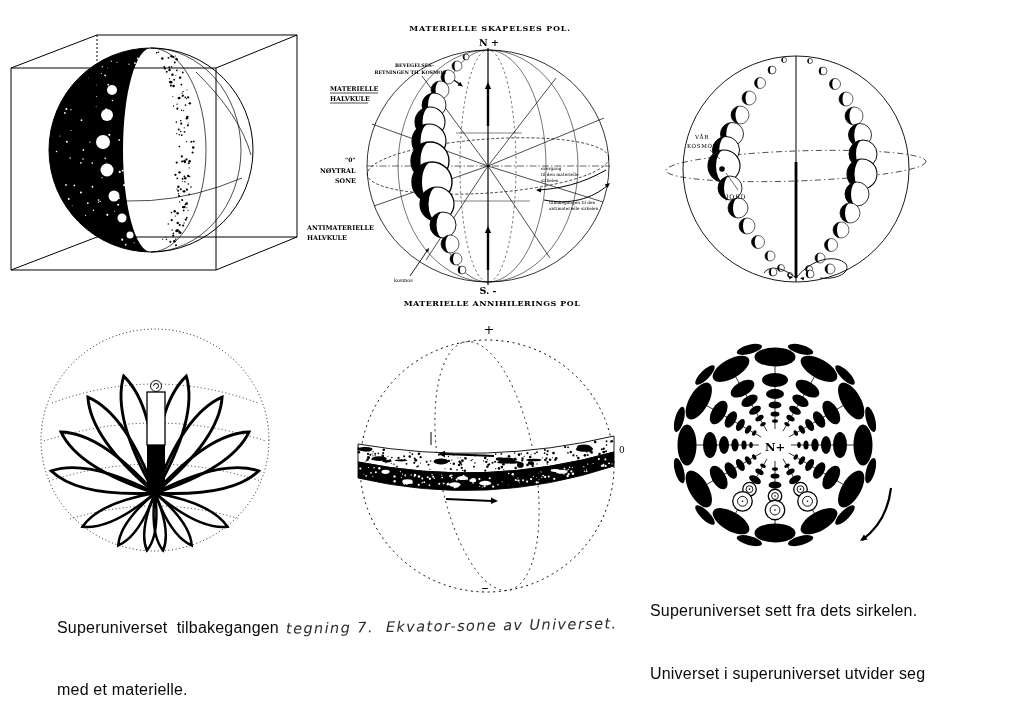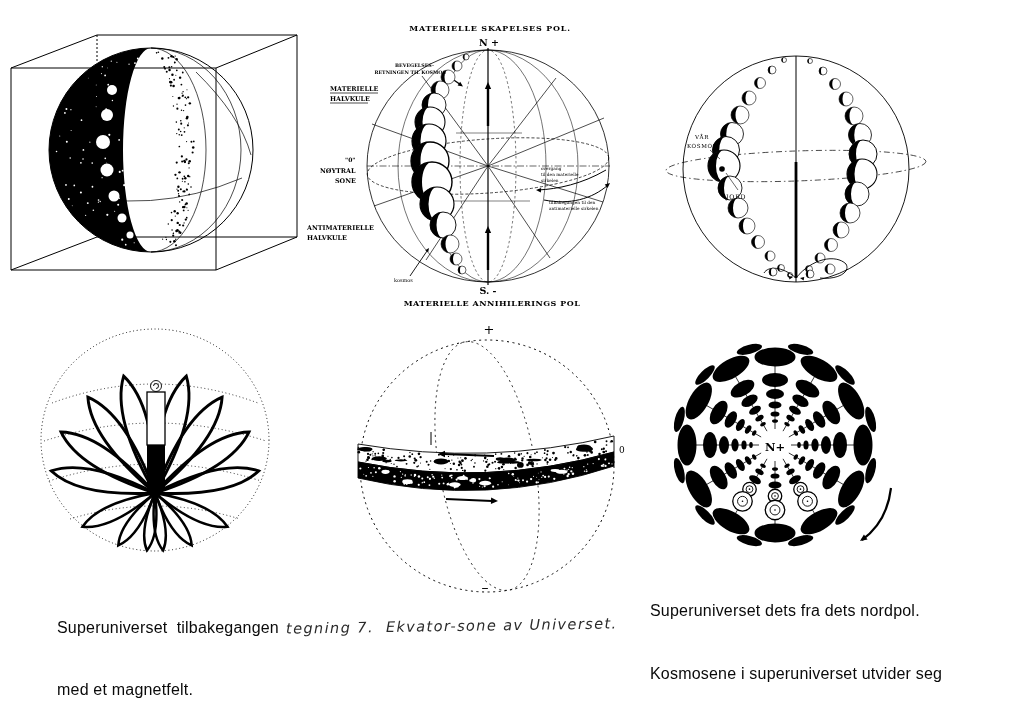--- a/index.html
+++ b/index.html
@@ -487,21 +487,21 @@
       <rect x="119" y="69" width="18" height="53" fill="#fff" stroke="#000" stroke-width="1.3"></rect>
       <rect x="119" y="122" width="18" height="46" fill="#000"></rect>
       <circle cx="128" cy="63" r="5.5" fill="none" stroke="#000" stroke-width="0.9"></circle>
       <path d="M 128,63 m -2.5,0 a 2.5,2.5 0 1 1 2.5,2.5" fill="none" stroke="#000" stroke-width="0.9"></path>
       <circle cx="128" cy="170" r="4.5" fill="#000"></circle>
     </svg>
   </div>
 
   <div class="cap" style="left:57px;top:557px">
     <div>Superuniverset  tilbakegangen</div>
-    <div>med et magnetfelt.</div>
+    <div>med et materielle.</div>
   </div>
 
   <div class="diag" style="left:342px;top:296px">
     <svg width="300" height="295" viewBox="0 0 300 295">
       <text x="147" y="18" font-size="13" font-family="DejaVu Sans" text-anchor="middle">+</text>
       <ellipse cx="145" cy="150" rx="127" ry="126" fill="none" stroke="#000" stroke-width="1" stroke-dasharray="2,3.6"></ellipse>
       <ellipse cx="145" cy="150" rx="48" ry="126" fill="none" stroke="#000" stroke-width="0.8" stroke-dasharray="2,3.6" transform="rotate(-10 145 150)"></ellipse>
       <g id="d5-band">
           <path d="M 16,128 Q 145,150 272,120 L 272,136 Q 145,172 16,146 Z" fill="#fff" stroke="#000" stroke-width="0.9"></path>
           <path d="M 16,146 Q 145,172 272,136 L 272,150 Q 145,192 16,162 Z" fill="#000" stroke="#000" stroke-width="0.9"></path>
@@ -949,19 +949,19 @@
         </g>
       <text x="121" y="113" font-size="11.5" font-weight="bold" text-anchor="middle">N+</text>
       <g id="d6-arrow">
           <path d="M 237,150 Q 233,184 208,202" fill="none" stroke="#000" stroke-width="2.2"></path>
           <polygon points="206,203 199,199.85 199,206.15" fill="#000" transform="rotate(145 206 203)"></polygon>
         </g>
     </svg>
   </div>
 
   <div class="cap" style="left:650px;top:538px;line-height:21px">
-    <div>Superuniverset dets fra dets nordpol.</div>
-    <div>Kosmosene i superuniverset utvider seg</div>
+    <div>Superuniverset sett fra dets sirkelen.</div>
+    <div>Universet i superuniverset utvider seg</div>
     <div>inntil de når ekvator.Når de har passert</div>
     
   </div>
 
 </div>
 
 </body></html>

